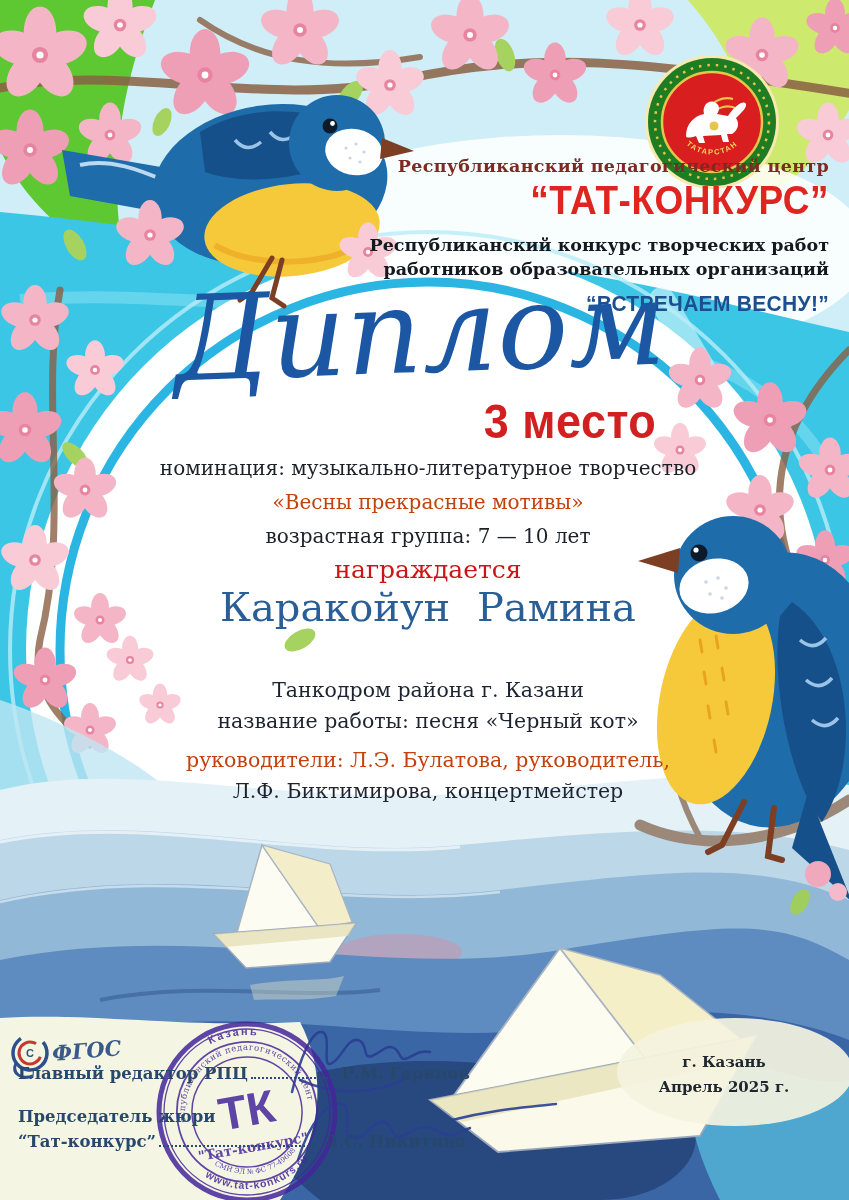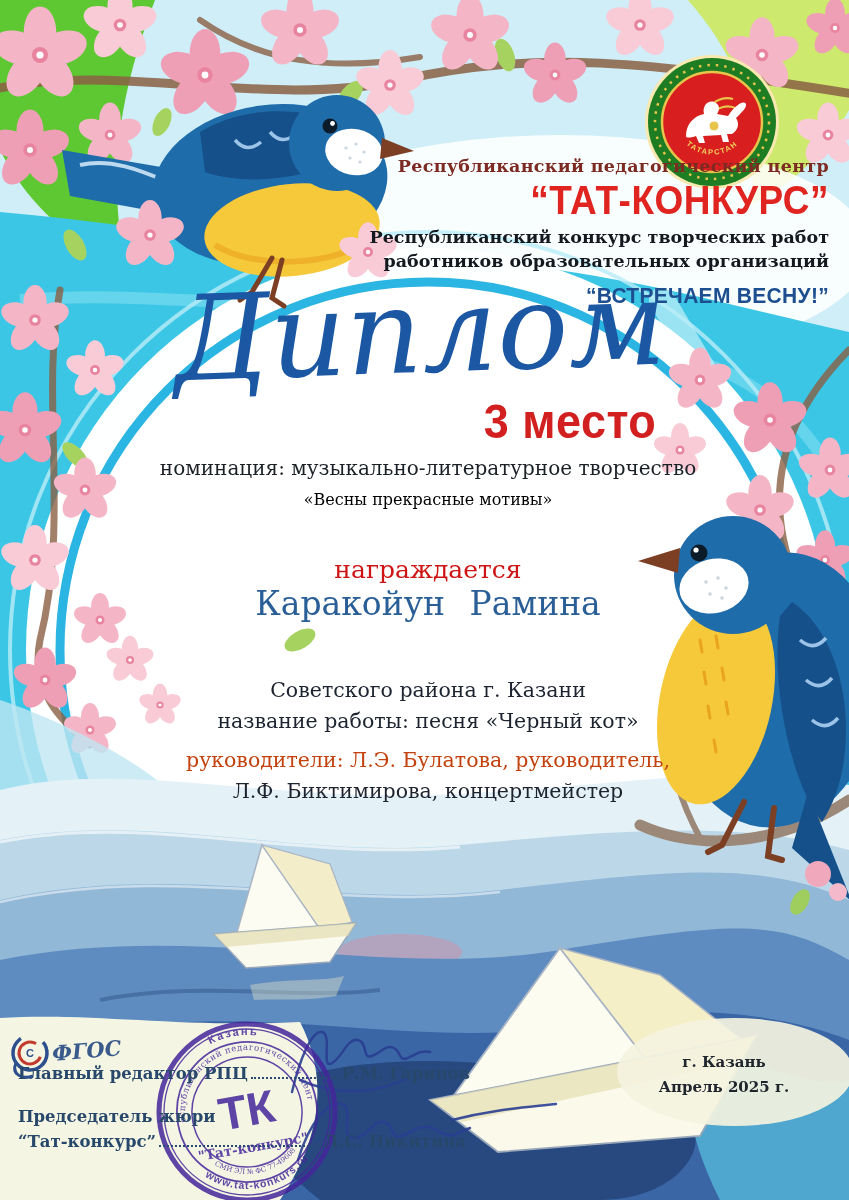--- a/index.html
+++ b/index.html
@@ -8,35 +8,35 @@
     font-family:"DejaVu Serif",serif;background:#cfeef8;margin:0 auto;
   }
   .art{position:absolute;left:0;top:0;}
   .abs{position:absolute;}
   .ctr{left:60px;width:736px;text-align:center;font-weight:normal;}
   
   .header-block{position:absolute;right:20px;top:156px;text-align:right;}
   .h-org{font-size:17.5px;font-weight:bold;color:#7c2a22;letter-spacing:.3px;}
   .h-brand{font-family:"Liberation Sans",sans-serif;font-size:37px;font-weight:bold;color:#e0241f;
            margin-top:1px;transform:scaleY(1.12);transform-origin:right top;letter-spacing:.5px;}
-  .h-comp{font-size:17.5px;font-weight:bold;color:#14181f;line-height:23.5px;margin-top:7px;}
+  .h-comp{font-size:17.5px;font-weight:bold;color:#14181f;line-height:23.5px;margin-top:15px;}
   .h-slogan{font-family:"Liberation Sans",sans-serif;font-size:21px;font-weight:bold;color:#1c4e90;
             margin-top:9px;transform:scaleY(1.08);transform-origin:right top;letter-spacing:.3px;}
   
   .title-word{position:absolute;left:60px;top:262px;width:720px;text-align:center;
     font-style:italic;font-size:118px;color:#1b57a3;transform:rotate(-2deg);}
   .place{position:absolute;left:430px;top:396px;width:280px;text-align:center;
     font-family:"Liberation Sans",sans-serif;font-weight:bold;font-size:45px;color:#d21f1f;
     transform:scaleY(1.05);letter-spacing:.5px;}
   
   .nom1{top:456px;font-size:20px;color:#1c2128;}
-  .nom2{top:490px;font-size:16px;color:#000000;}
+  .nom2{top:490px;font-size:20px;color:#c2410c;}
   .nom3{top:524px;font-size:20px;color:#1c2128;}
   .award{top:555px;font-size:25px;color:#ce1515;}
-  .name{top:584px;font-size:33px;color:#2a5e96;word-spacing:14px;}
+  .name{top:584px;font-size:40px;color:#2a5e96;word-spacing:14px;}
   .org1{top:647px;font-size:20.5px;color:#1d2430;}
   .org2{top:678px;font-size:20.5px;color:#1d2430;}
   .work{top:709px;font-size:20.5px;color:#1d2430;}
   .lead1{top:748px;font-size:20.5px;color:#c2410c;}
   .lead2{top:779px;font-size:20.5px;color:#1d2430;}
   
   .sig-row{position:absolute;display:flex;align-items:flex-end;font-weight:bold;
     color:#27476b;font-size:16.5px;white-space:nowrap;}
   .row1{left:18px;top:1064px;width:452px;}
   .row2{left:18px;top:1132px;width:448px;}
@@ -294,23 +294,24 @@
     <div>работников образовательных организаций</div>
   </div>
   <div class="h-slogan">“ВСТРЕЧАЕМ ВЕСНУ!”</div>
 </div>
 
 <div class="title-word">Диплом</div>
 <div class="place">3 место</div>
 
 <div class="abs ctr nom1">номинация: музыкально-литературное творчество</div>
 <div class="abs ctr nom2">«Весны прекрасные мотивы»</div>
+<div class="abs ctr nom3">возрастная группа: 7 — 10 лет</div>
 <div class="abs ctr award">награждается</div>
 <div class="abs ctr name">Каракойун Рамина</div>
-<div class="abs ctr org2">Советского района г. Казани</div>
+<div class="abs ctr org2">Танкодром района г. Казани</div>
 <div class="abs ctr work">название работы: песня «Черный кот»</div>
 <div class="abs ctr lead1">руководители: Л.Э. Булатова, руководитель,</div>
 <div class="abs ctr lead2">Л.Ф. Биктимирова, концертмейстер</div>
 
 <div class="fgos-label">ФГОС</div>
 
 <div class="sig-row row1">
   <span>Главный редактор РПЦ</span>
   <span class="leader"></span>
   <span>Р.М. Гарипов</span>

